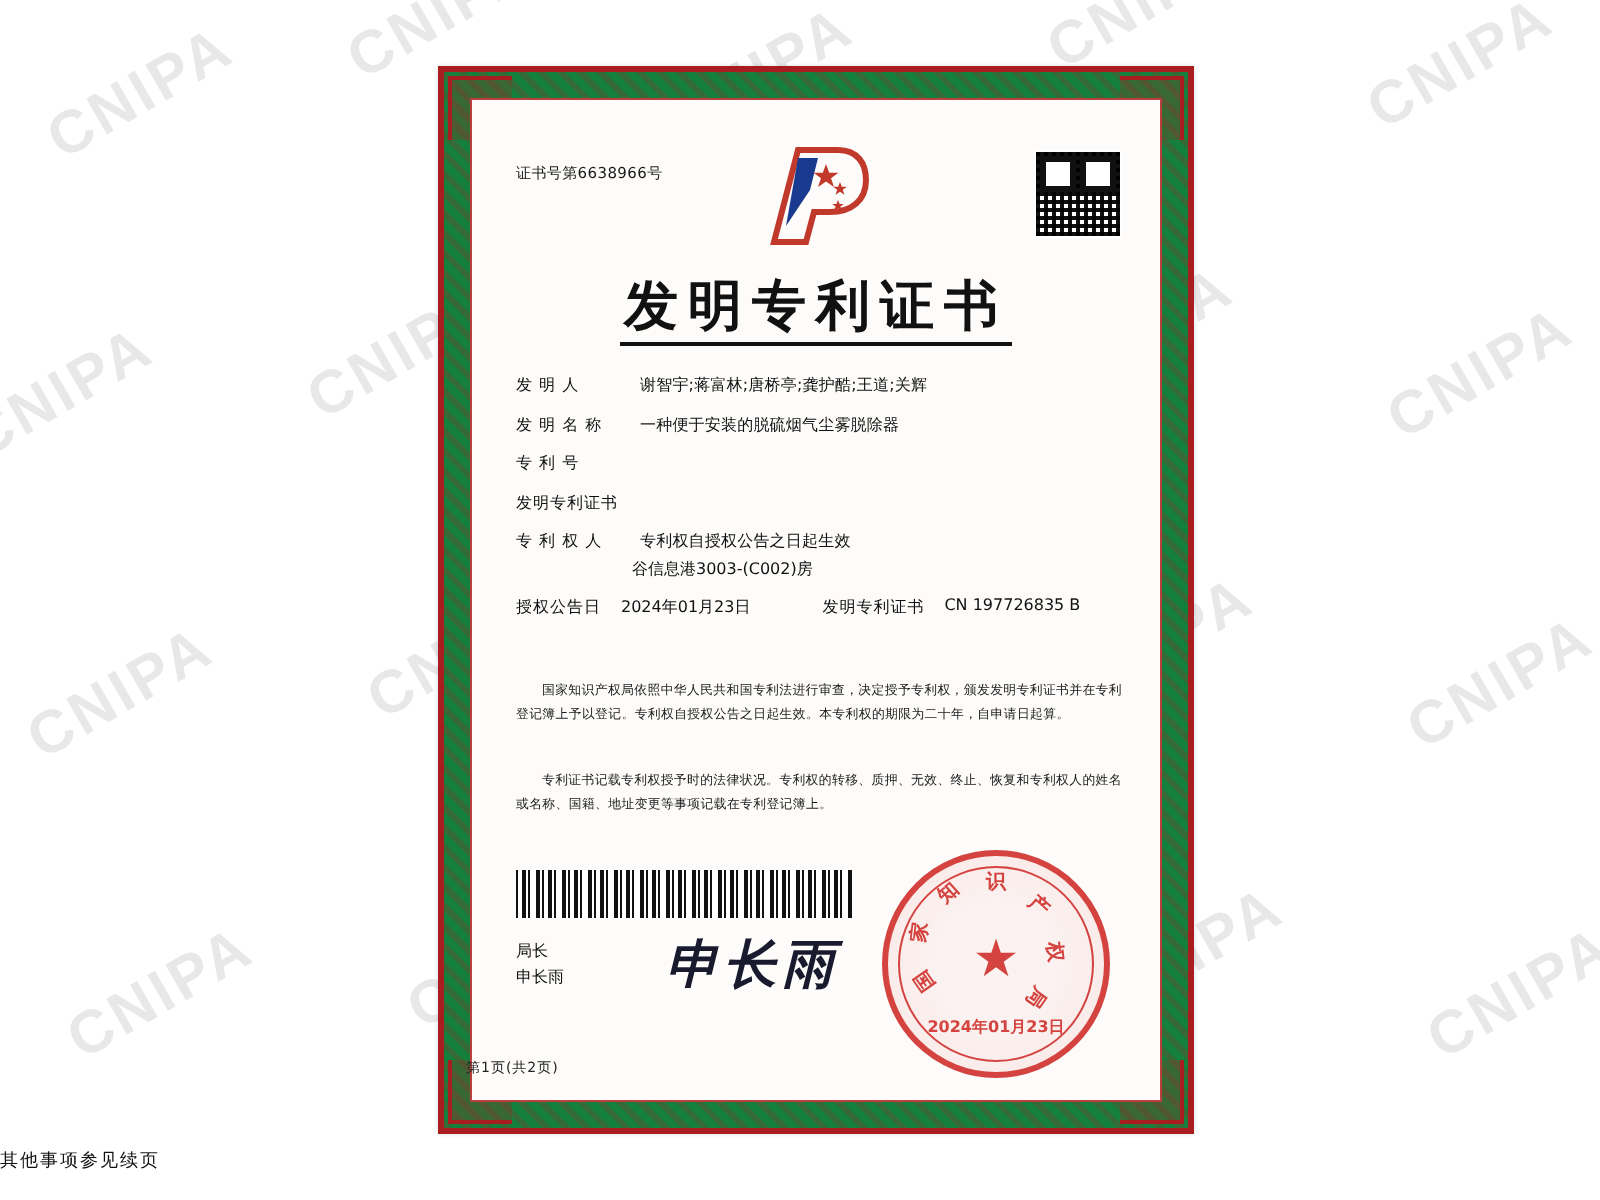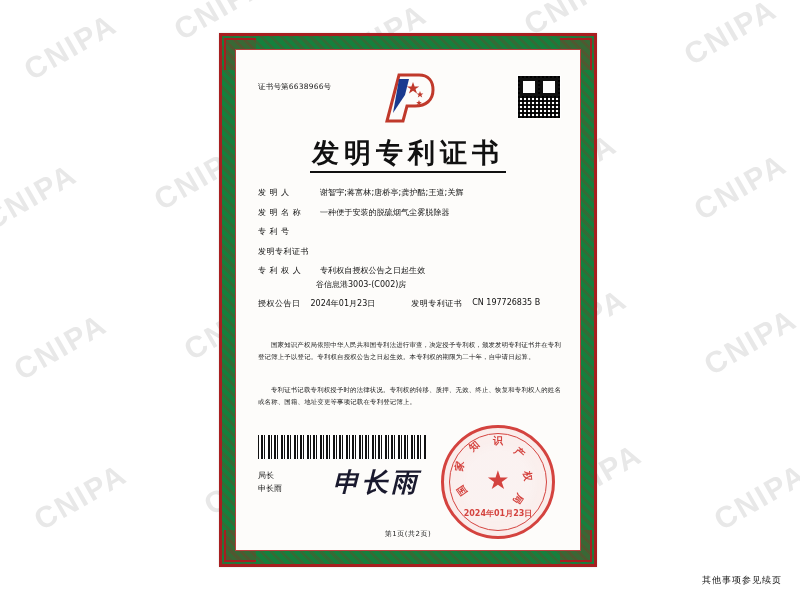--- a/index.html
+++ b/index.html
@@ -286,30 +286,30 @@
     font-size: 8px;
     color: #cf2a26;
     font-weight: bold;
   }
 
   
   .page-footer {
     position: absolute;
     left: 0; right: 0;
     bottom: 14px;
-    text-align: center;
+    text-align: left;
     font-size: 7px;
     color: #222;
     letter-spacing: 0.5px;
   }
   .outer-footer {
     position: absolute;
-    left: 0; right: 18px;
+    left: 0; right: 0;
     top: 574px;
-    text-align: right;
+    text-align: left;
     font-size: 9px;
     color: #111;
     letter-spacing: 1px;
     z-index: 3;
   }
 </style>
 </head>
 <body>
 
 <div id="page">

